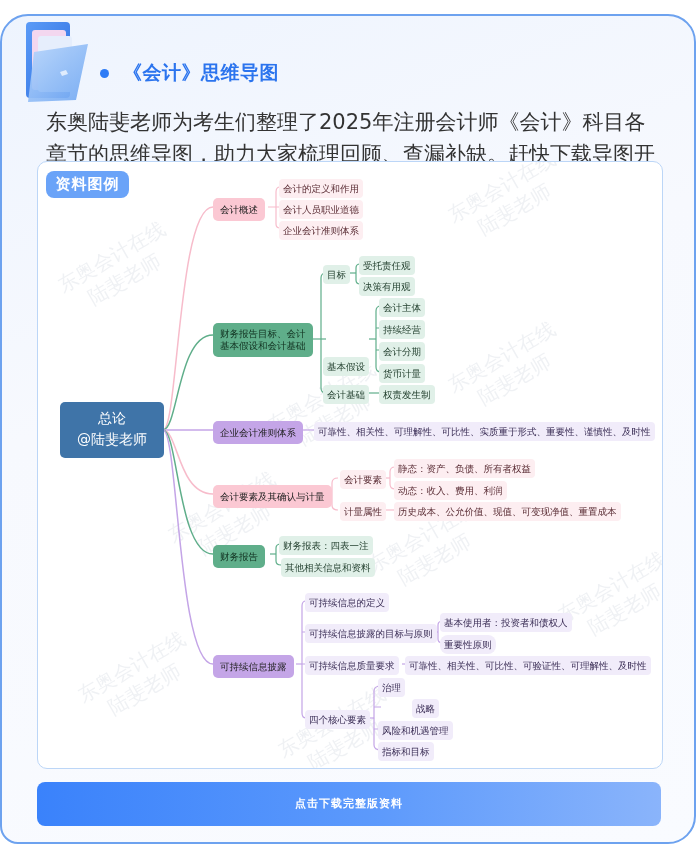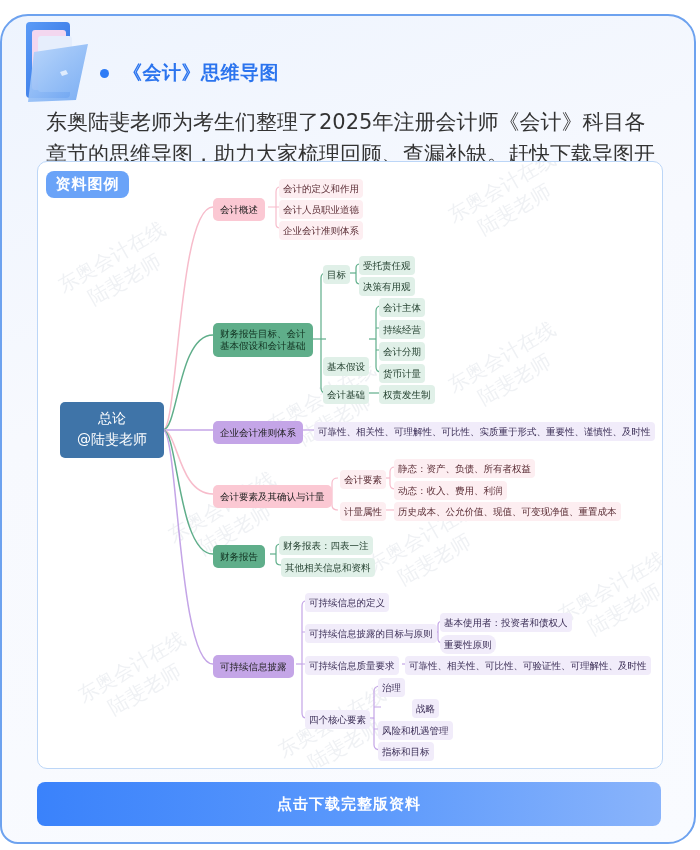--- a/index.html
+++ b/index.html
@@ -16,21 +16,21 @@
   .node{position:absolute;font-size:9.5px;color:#333;border-radius:4px;white-space:nowrap;padding:3px 4px;line-height:13px;}
   .root{position:absolute;left:22px;top:240px;width:104px;height:56px;background:#3f74a8;border-radius:5px;color:#fff;font-size:14px;text-align:center;line-height:21px;padding-top:6px;box-sizing:border-box;}
   .l1{font-size:9.5px;color:#222;padding:5px 7px;border-radius:5px;}
   .pink1{background:#fbc8d3;}
   .green1{background:#5fae8a;color:#10301f;}
   .purple1{background:#c4a5e7;}
   .pinkL{background:#fdeef1;color:#5a2d35;}
   .greenL{background:#e0f0e8;color:#23402f;}
   .purpleL{background:#f1ecfa;color:#3a2d55;}
   .wm{position:absolute;font-size:20px;color:rgba(180,190,205,0.22);transform:rotate(-30deg);line-height:26px;text-align:center;pointer-events:none;white-space:nowrap;}
-  .dl-btn{position:absolute;left:37px;top:782px;width:624px;height:44px;border-radius:8px;background:linear-gradient(90deg,#3a82fb 0%,#5d9afc 55%,#8ab4fb 100%);color:#fff;font-size:15px;font-weight:bold;text-align:center;line-height:44px;letter-spacing:1px;cursor:pointer;}
+  .dl-btn{position:absolute;left:37px;top:782px;width:624px;height:44px;border-radius:8px;background:linear-gradient(90deg,#3a82fb 0%,#5d9afc 55%,#8ab4fb 100%);color:#fff;font-size:11px;font-weight:bold;text-align:center;line-height:44px;letter-spacing:1px;cursor:pointer;}
 </style>
 </head>
 <body>
 
 <div class="card">
   <svg class="folder" viewBox="0 0 80 92">
     <defs>
       <linearGradient id="fg1" x1="0" y1="0" x2="1" y2="1">
           <stop offset="0" stop-color="#5b9bf7"></stop>
           <stop offset="1" stop-color="#2f6fe0"></stop>

